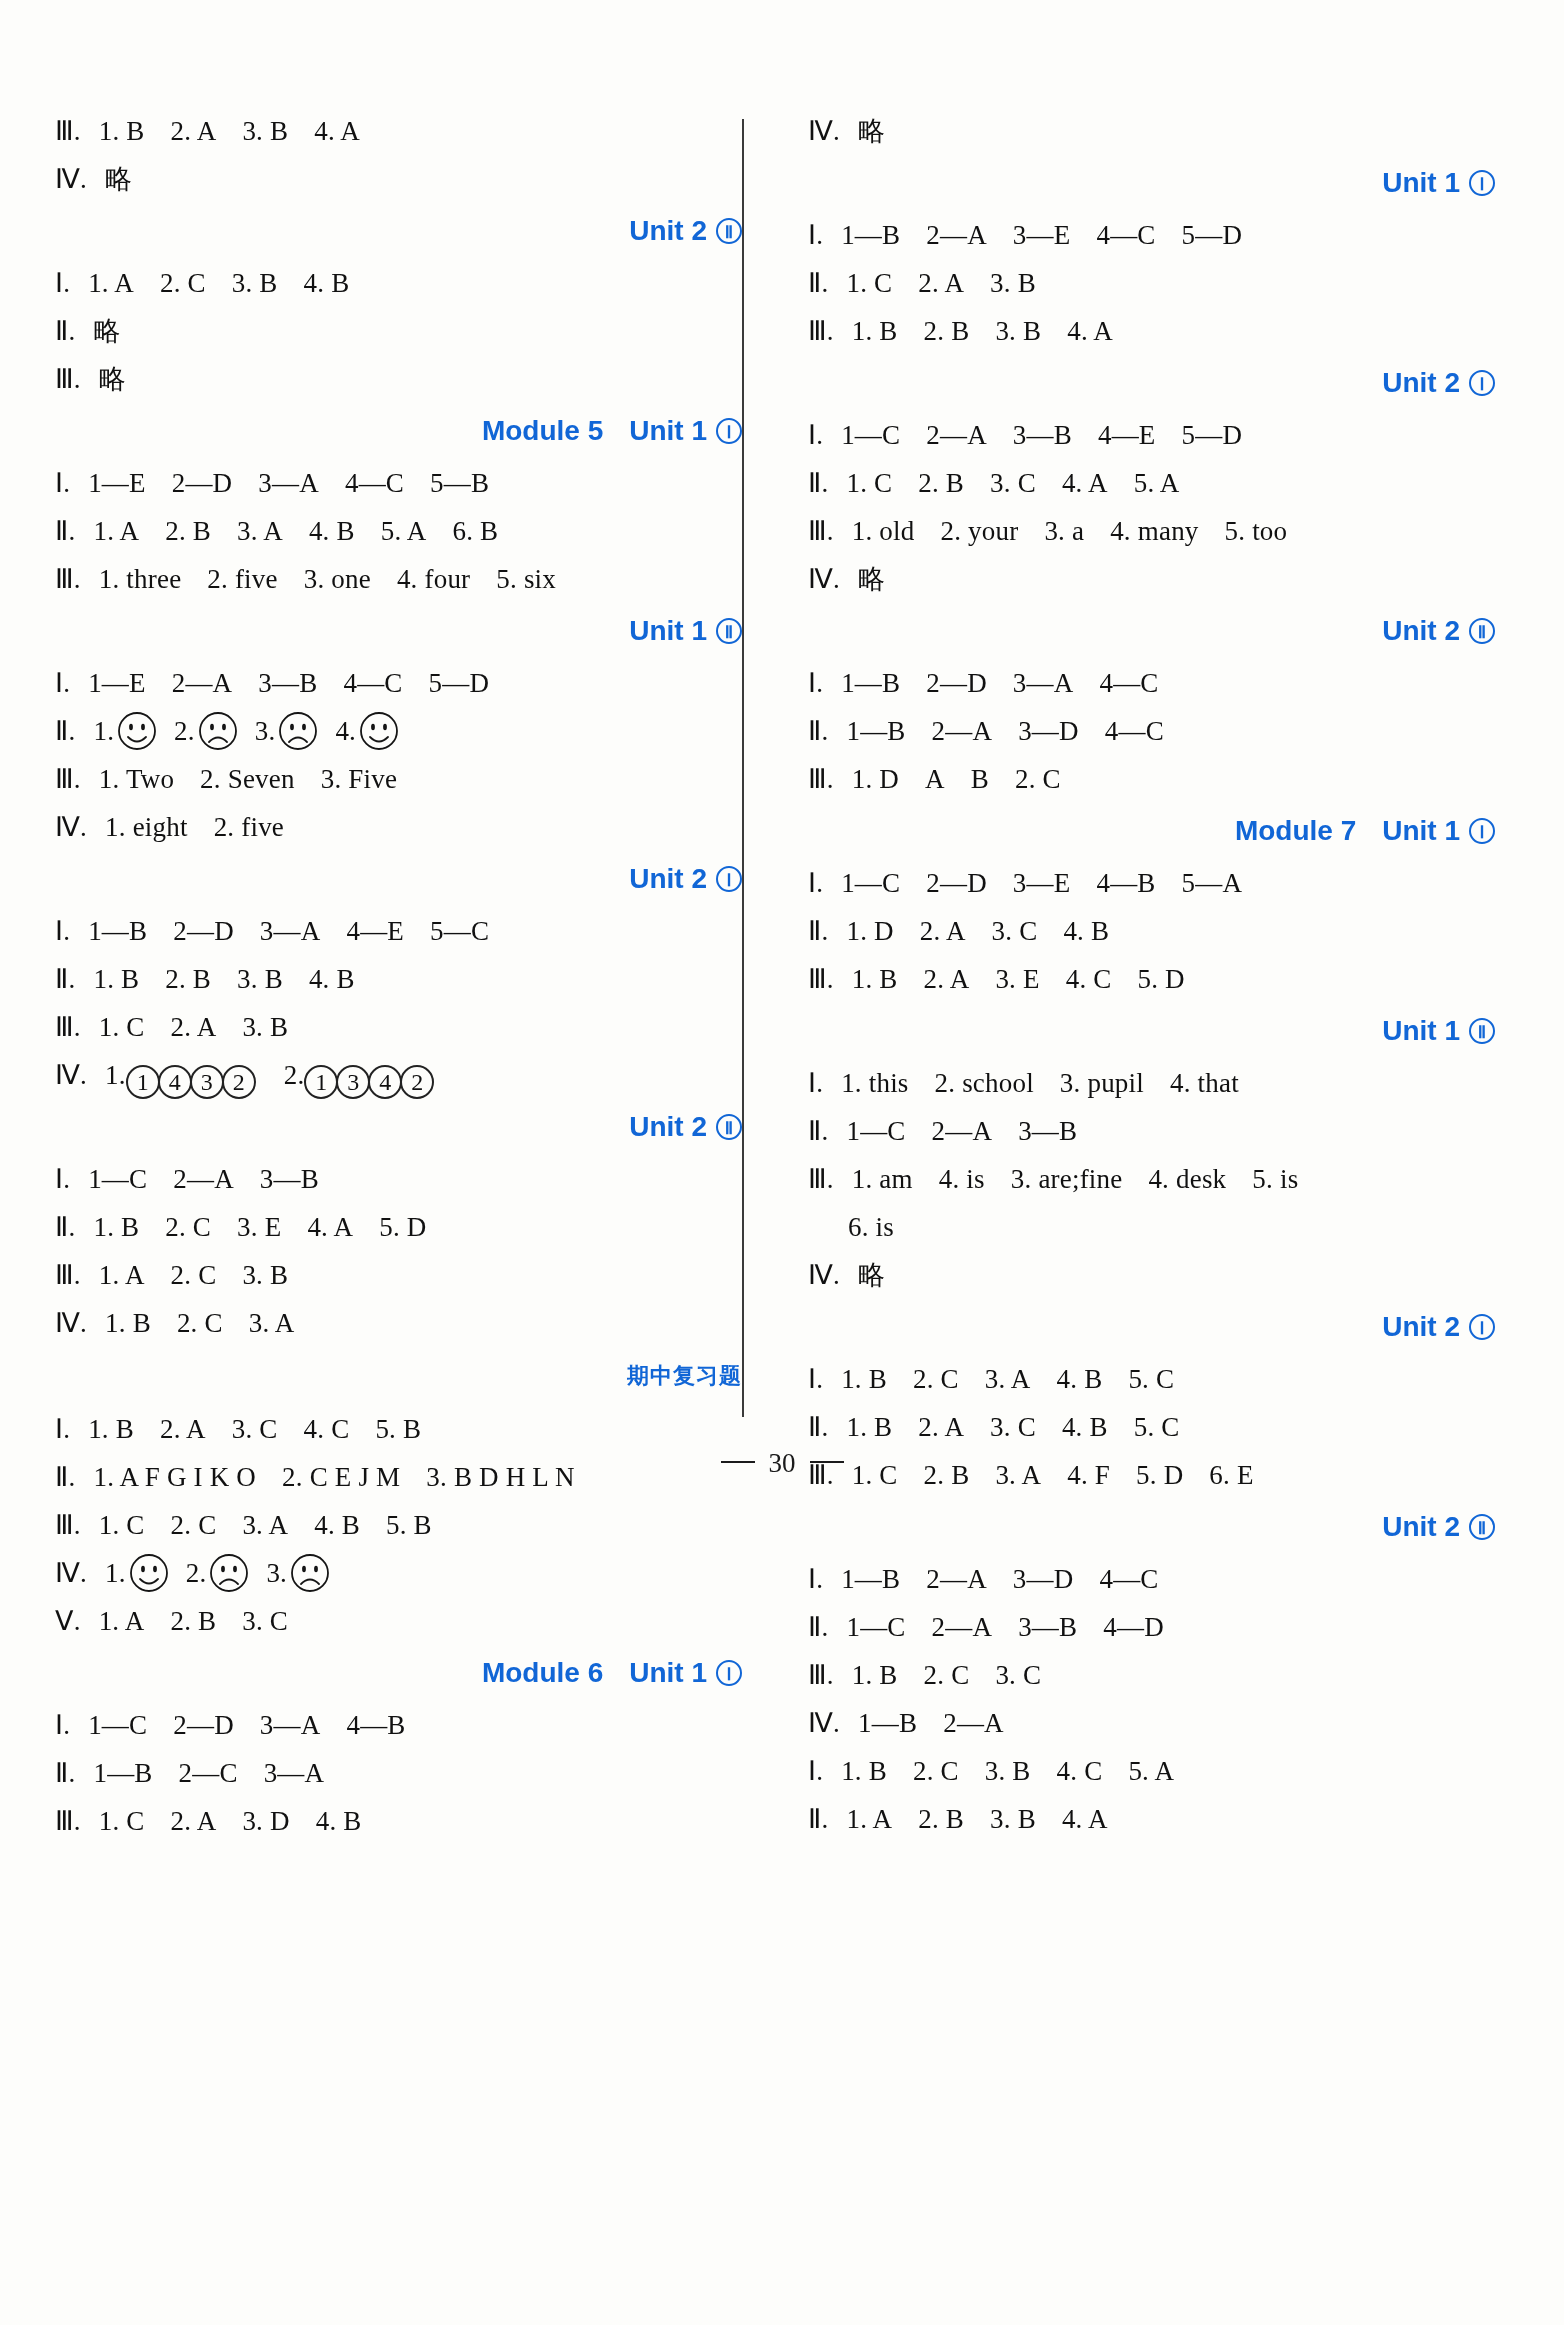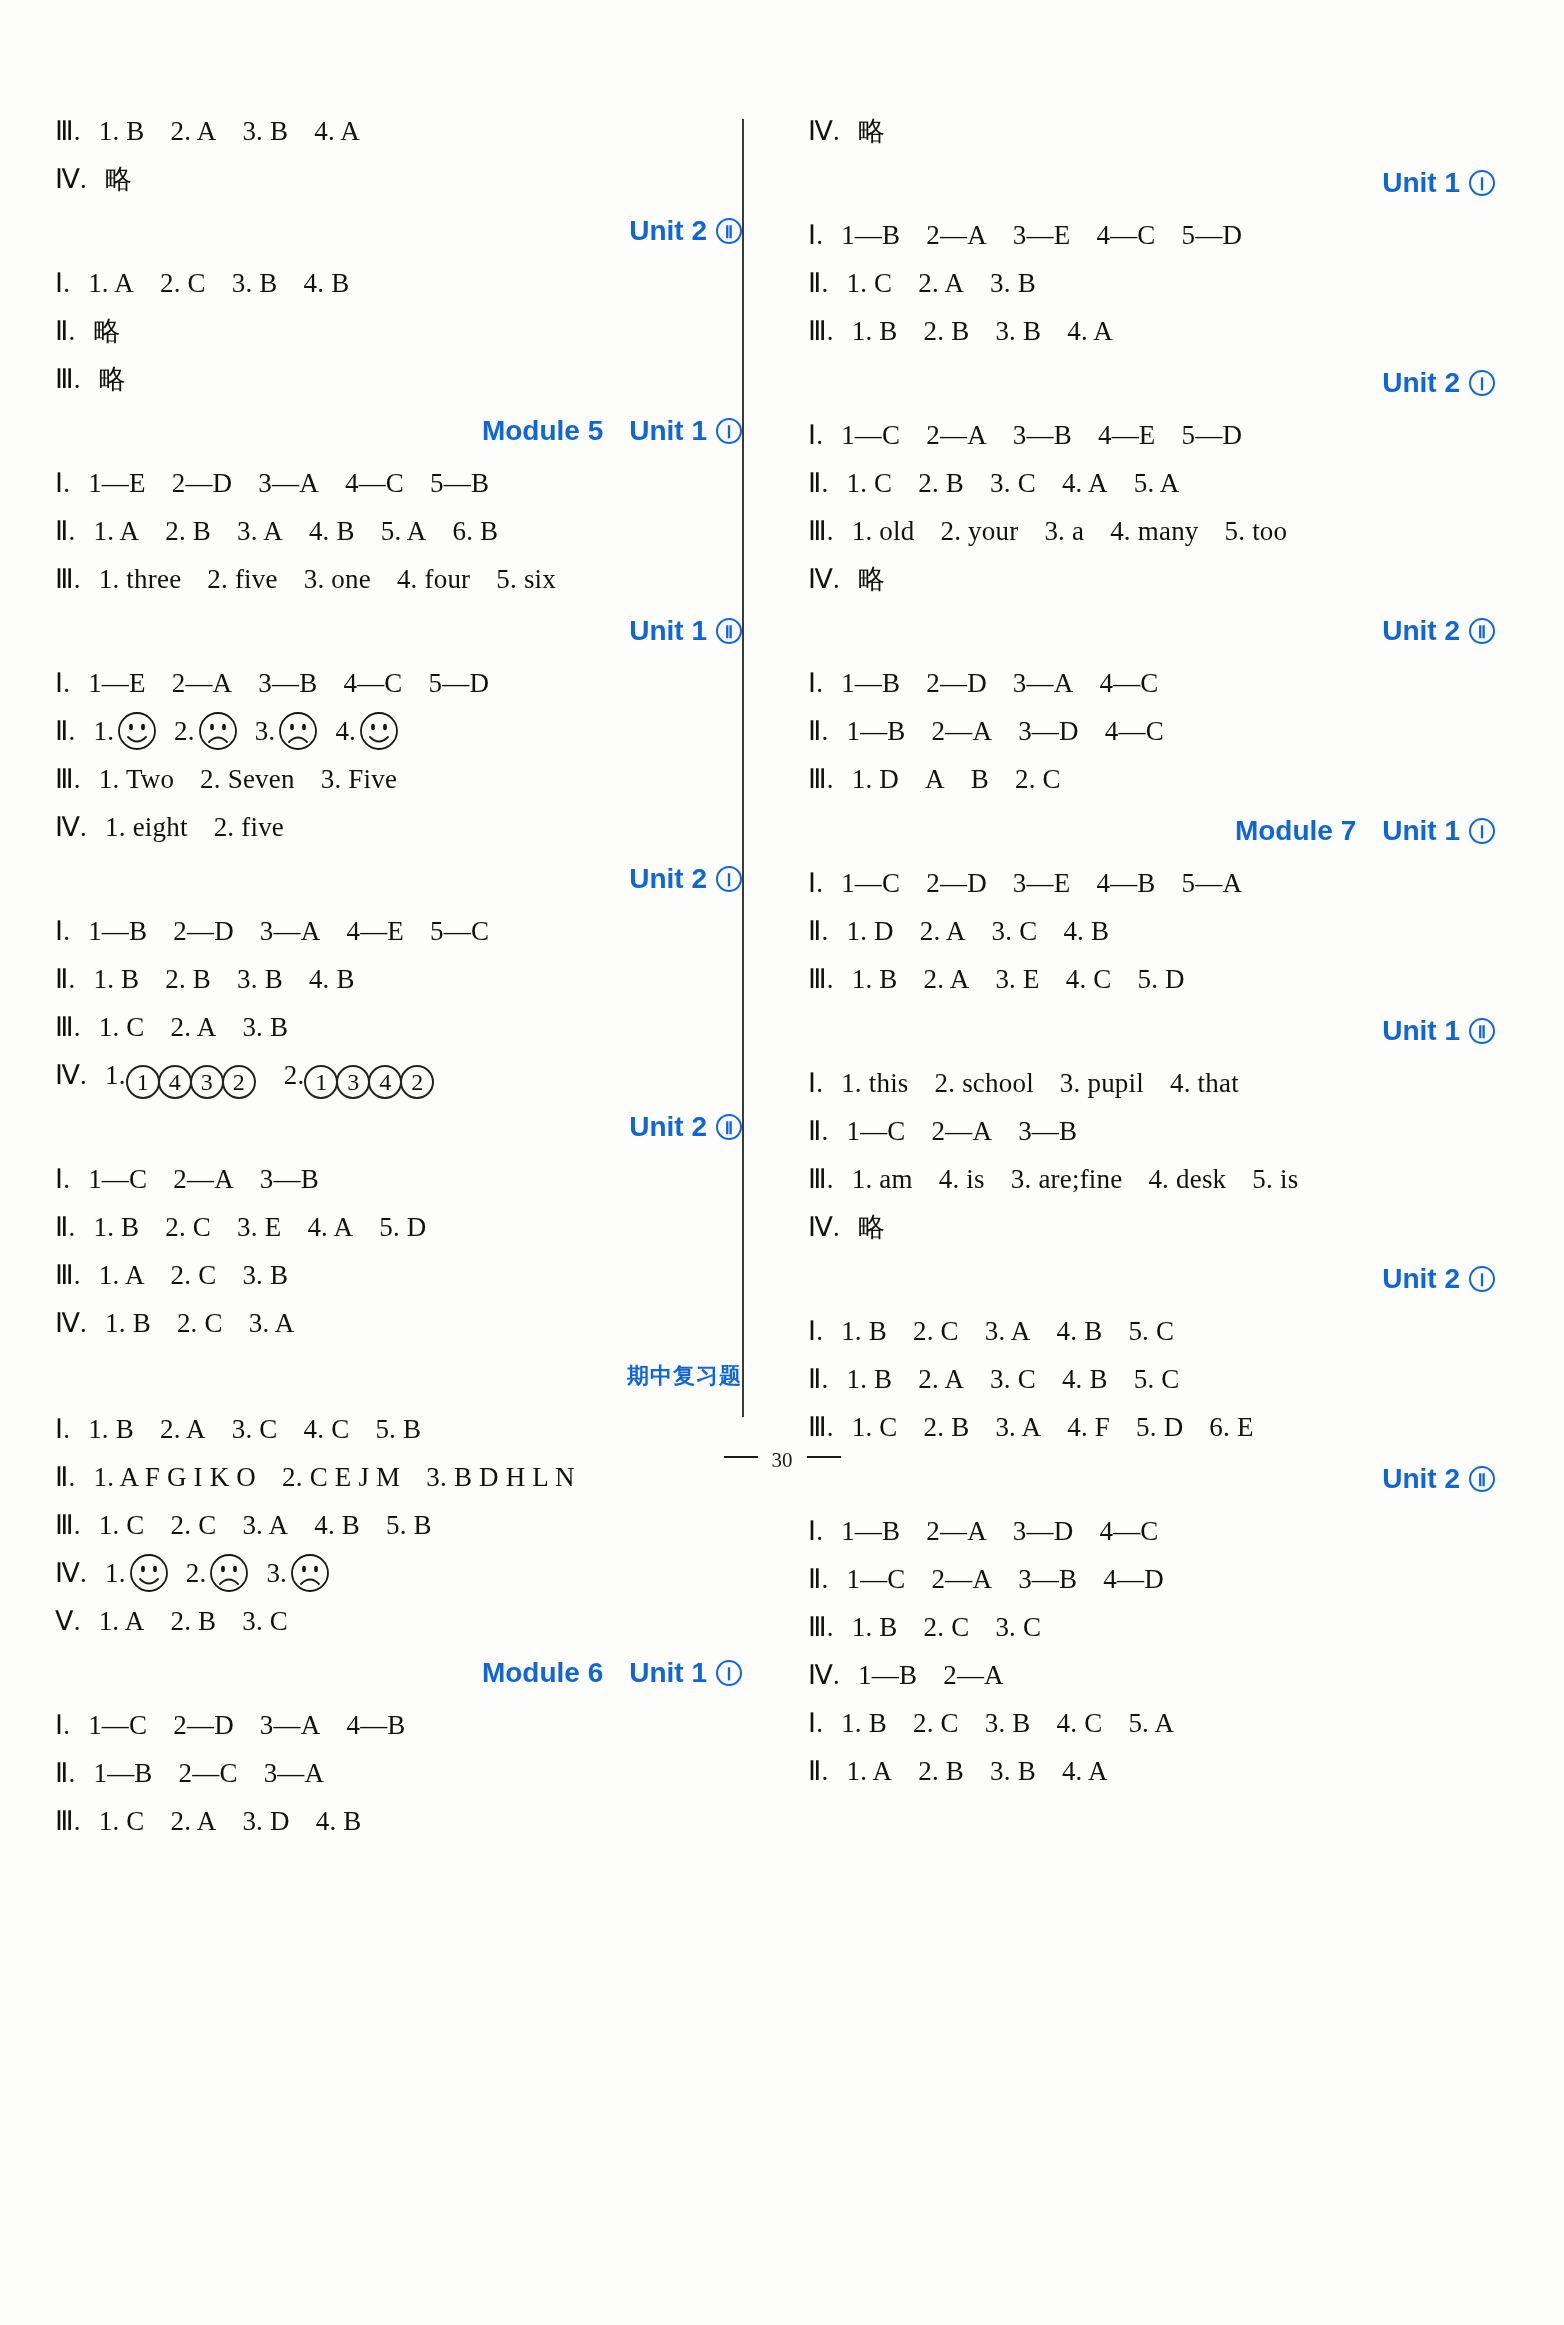--- a/index.html
+++ b/index.html
@@ -100,21 +100,21 @@
     box-sizing:border-box;
     vertical-align:-6px;
     margin-right:-2px;
   }
   .cgroup { margin-right:30px; display:inline-block; }
   .pagefoot {
     position:absolute;
     left:0; right:0;
     top:1448px;
     text-align:center;
-    font-size:21px;
+    font-size:27px;
     color:#1b1b1b;
     font-family:"Liberation Serif", serif;
   }
   .pagefoot .dash {
     display:inline-block;
     width:34px; height:2px;
     background:#1b1b1b;
     vertical-align:9px;
     margin:0 14px;
   }
@@ -489,20 +489,23 @@
           <span class="seg">2—A</span>
           <span class="seg">3—B</span>
         </div>
         <div class="line">
           <span class="roman seg-tight">Ⅲ.</span>
           <span class="seg">1. am</span>
           <span class="seg">4. is</span>
           <span class="seg">3. are;fine</span>
           <span class="seg">4. desk</span>
           <span class="seg">5. is</span>
+        </div>
+        <div class="line indent">
+          <span class="seg">6. is</span>
         </div>
         <div class="line">
           <span class="roman seg-tight">Ⅳ.</span>
           <span class="seg">略</span>
         </div>
         <div class="heading"><span>Unit 2</span><span class="circ-rn">Ⅰ</span></div>
         <div class="line">
           <span class="roman seg-tight">Ⅰ.</span>
           <span class="seg">1. B</span>
           <span class="seg">2. C</span>

